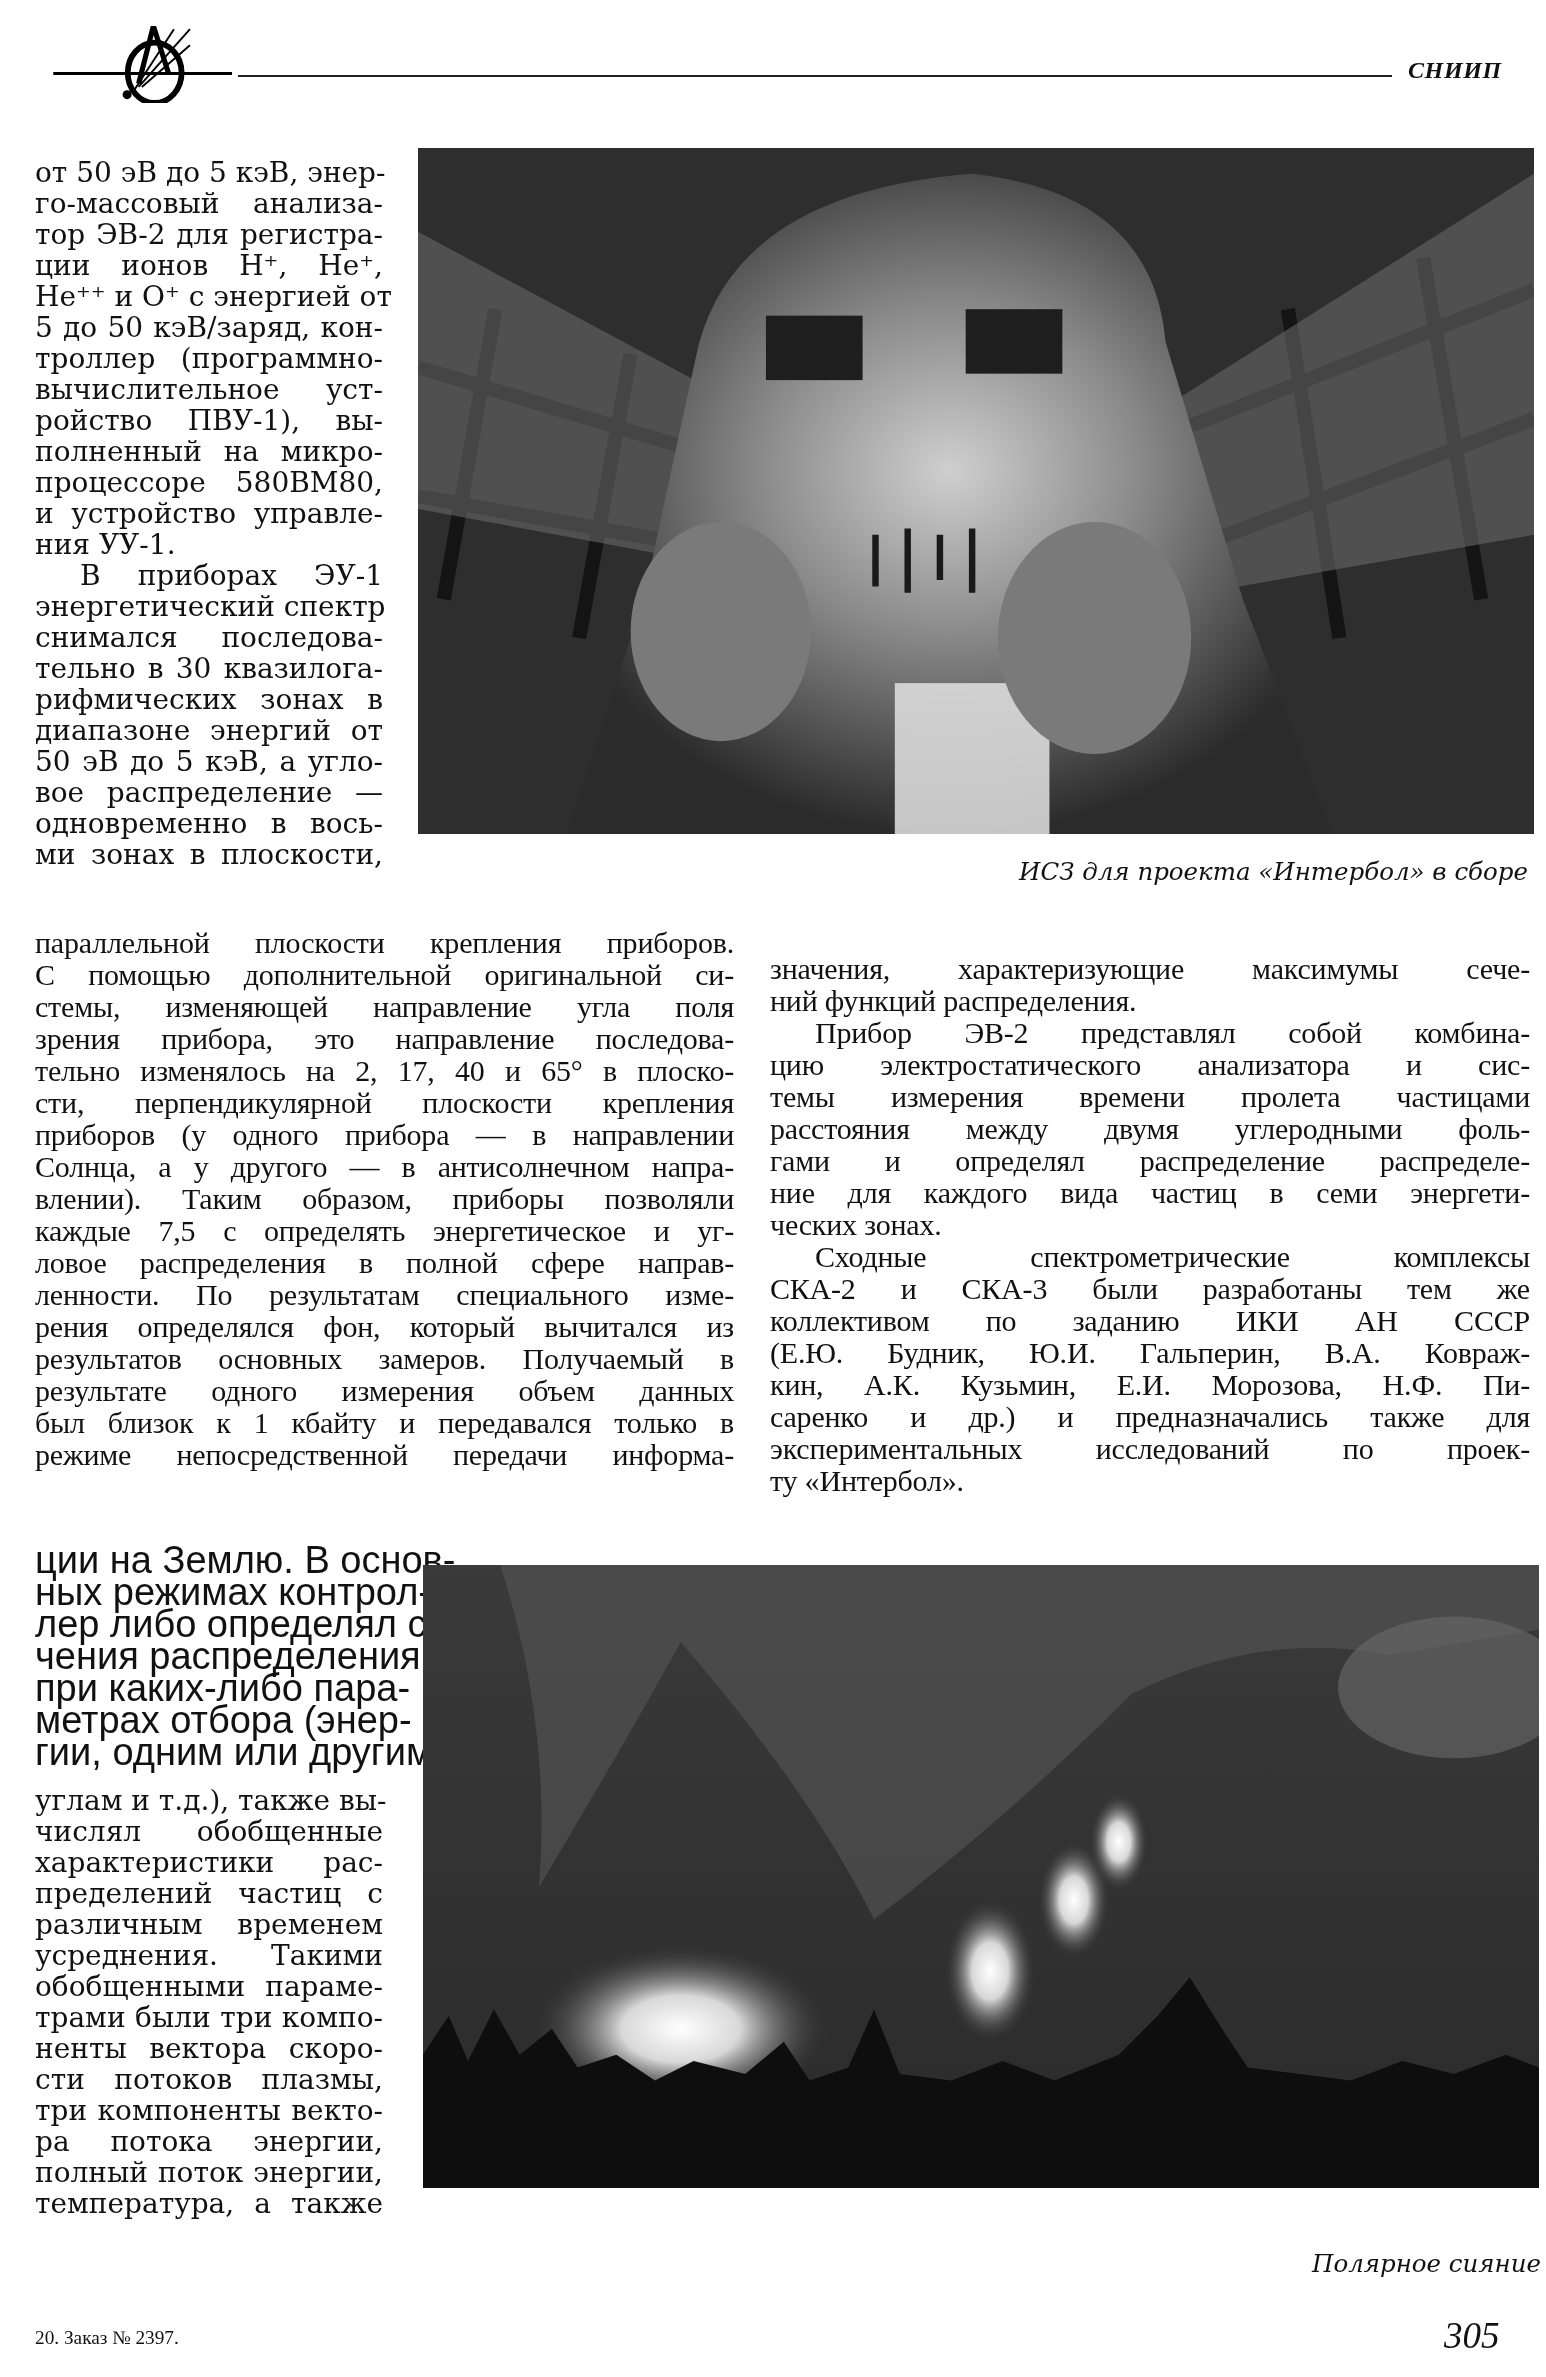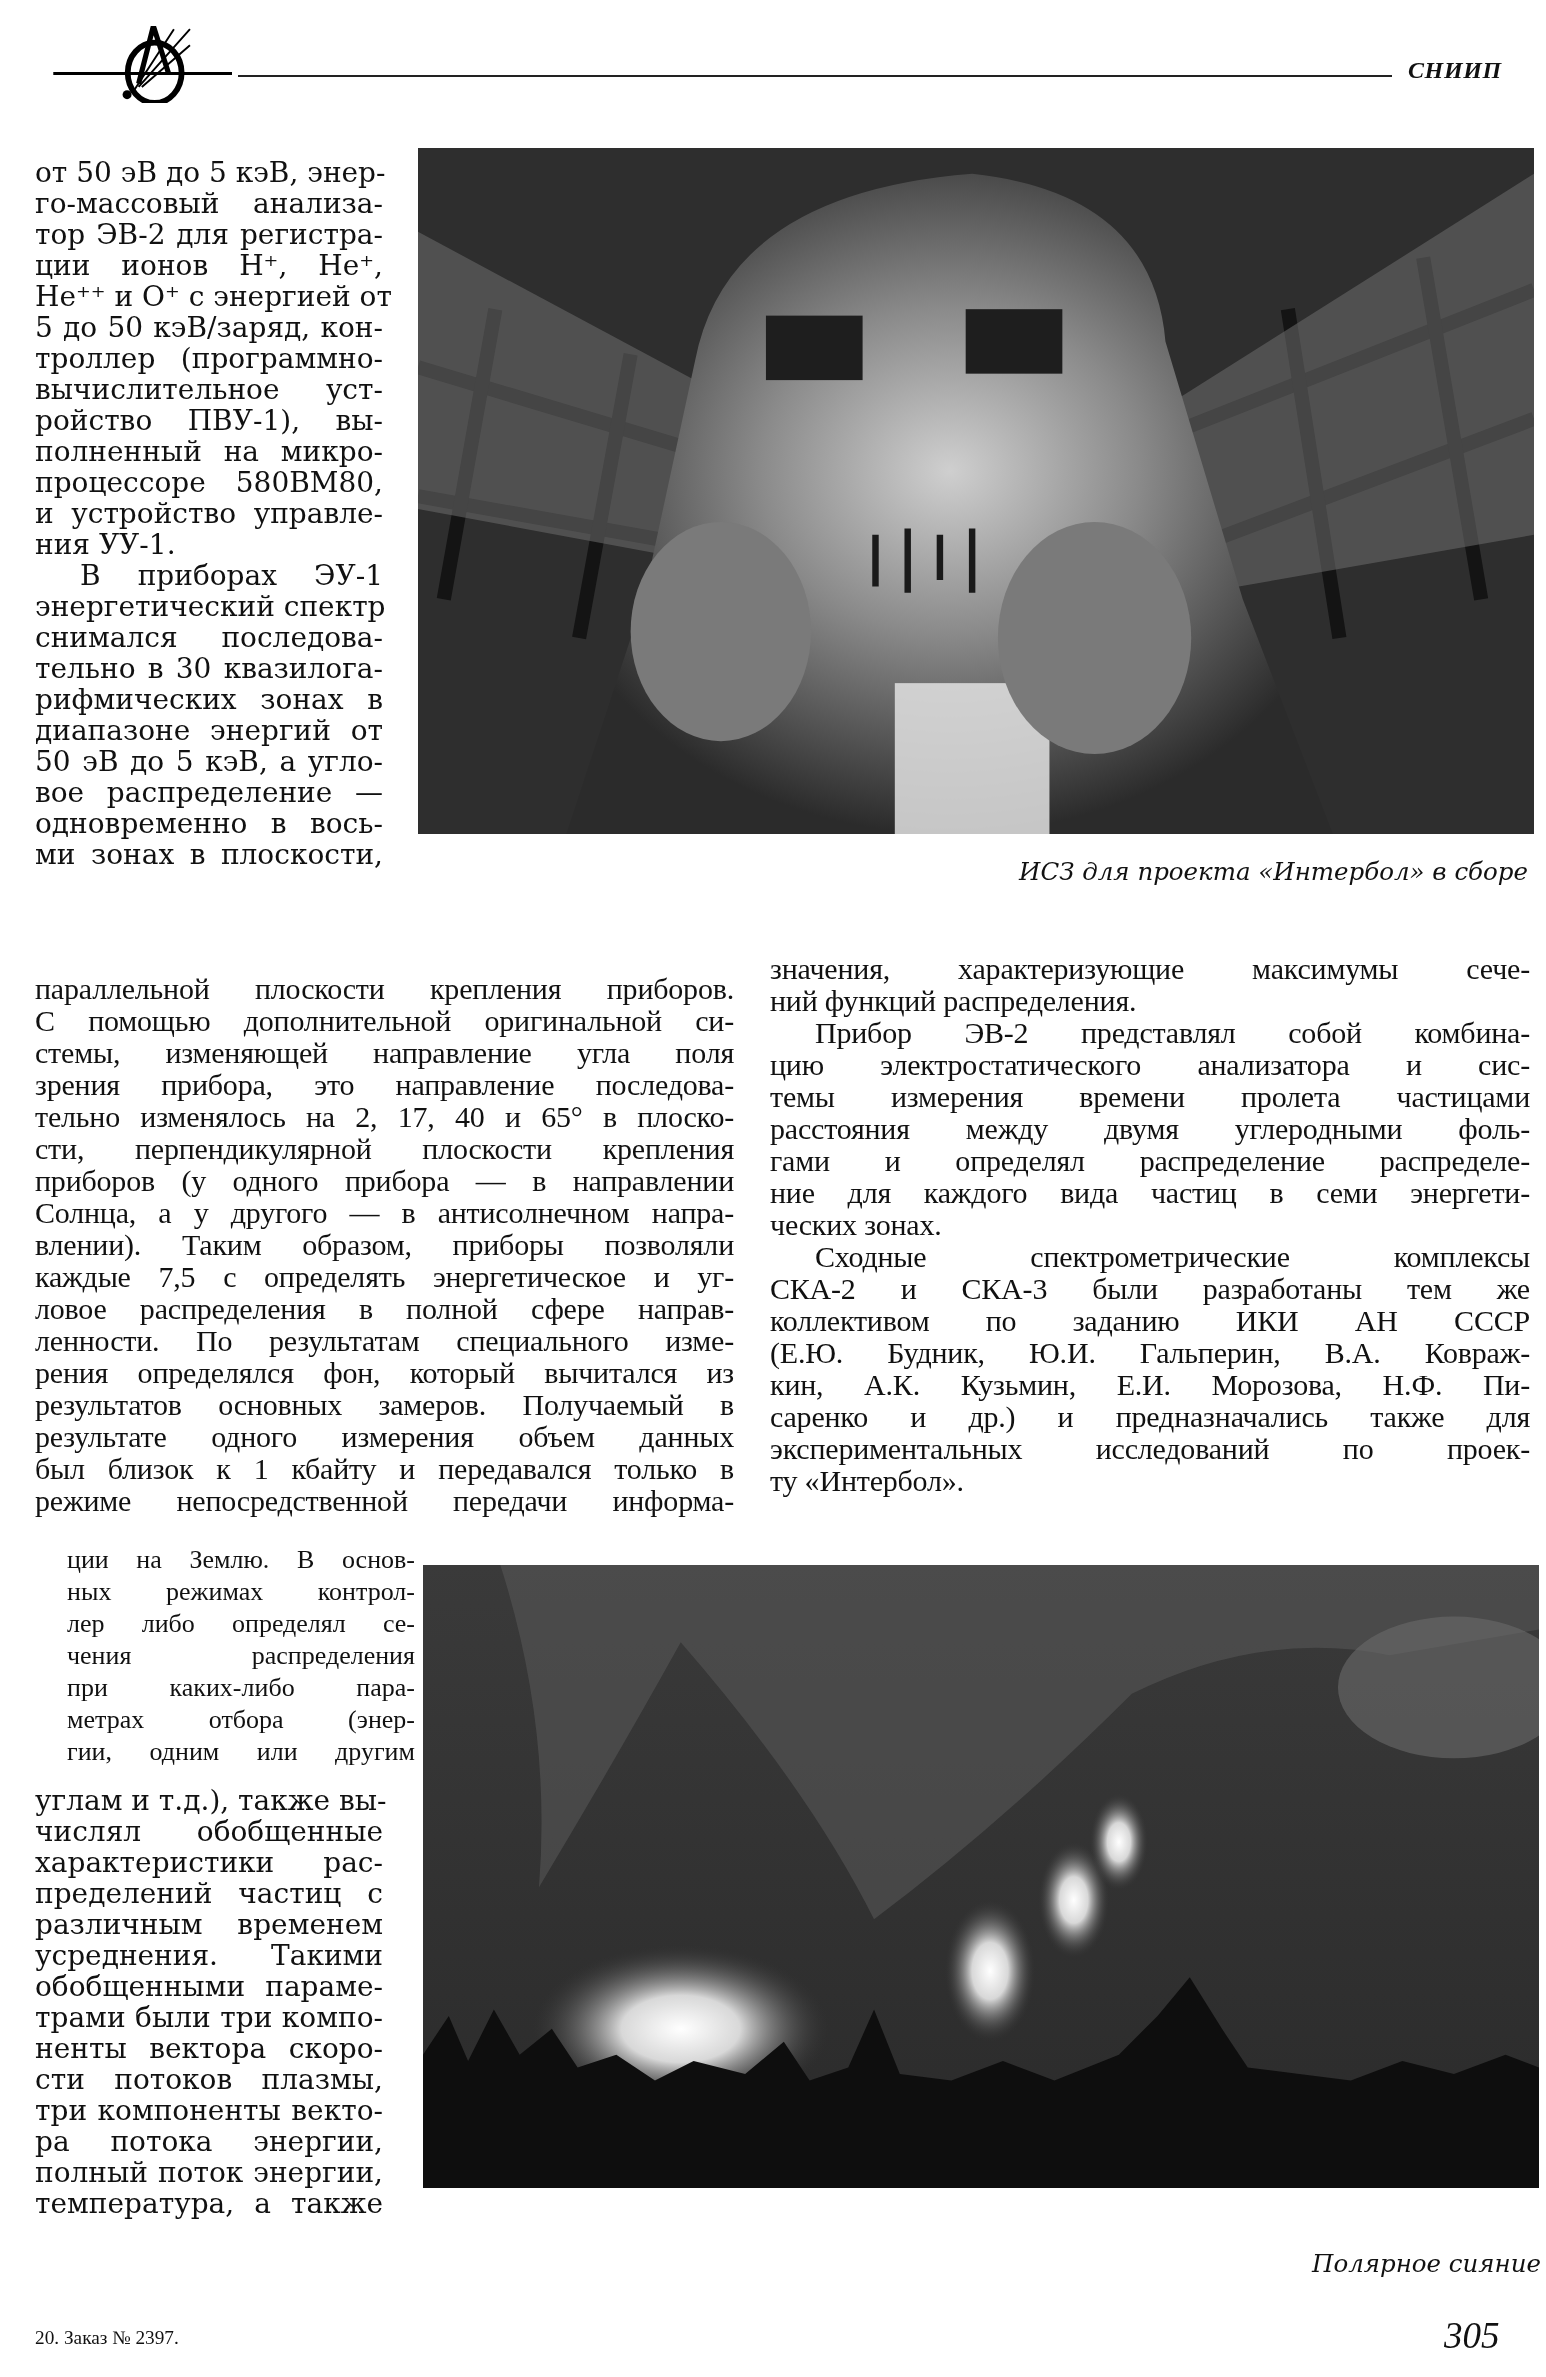--- a/index.html
+++ b/index.html
@@ -95,21 +95,21 @@
     <rect x="740" y="830" width="240" height="430" fill="#e2e2e2" opacity="0.85"></rect>
     <ellipse cx="470" cy="750" rx="140" ry="170" fill="#7a7a7a"></ellipse>
     <ellipse cx="1050" cy="760" rx="150" ry="180" fill="#7a7a7a"></ellipse>
     <g stroke="#1a1a1a" stroke-width="10">
       <path d="M710 600 L710 680 M760 590 L760 690 M810 600 L810 670 M860 590 L860 690"></path>
     </g>
   </svg>
 </div>
 <div class="abs caption" style="left:838px; top:857px; width:690px;">ИСЗ для проекта «Интербол» в сборе</div>
 
-<div class="abs txt wide" style="left:35px; top:973px;">
+<div class="abs txt wide" style="left:35px; top:927px;">
   <span class="line">параллельной плоскости крепления приборов.</span>
   <span class="line">С помощью дополнительной оригинальной си-</span>
   <span class="line">стемы, изменяющей направление угла поля</span>
   <span class="line">зрения прибора, это направление последова-</span>
   <span class="line">тельно изменялось на 2, 17, 40 и 65° в плоско-</span>
   <span class="line">сти, перпендикулярной плоскости крепления</span>
   <span class="line">приборов (у одного прибора — в направлении</span>
   <span class="line">Солнца, а у другого — в антисолнечном напра-</span>
   <span class="line">влении). Таким образом, приборы позволяли</span>
   <span class="line">каждые 7,5 с определять энергетическое и уг-</span>
@@ -135,21 +135,21 @@
   <span class="line" style="padding-left:45px; box-sizing:border-box;">Сходные спектрометрические комплексы</span>
   <span class="line">СКА-2 и СКА-3 были разработаны тем же</span>
   <span class="line">коллективом по заданию ИКИ АН СССР</span>
   <span class="line">(Е.Ю. Будник, Ю.И. Гальперин, В.А. Ковраж-</span>
   <span class="line">кин, А.К. Кузьмин, Е.И. Морозова, Н.Ф. Пи-</span>
   <span class="line">саренко и др.) и предназначались также для</span>
   <span class="line">экспериментальных исследований по проек-</span>
   <span class="line last">ту «Интербол».</span>
 </div>
 
-<div class="abs txt narrow" style="left:35px; top:1544px; width:348px; font-family:Liberation Serif, serif; font-size:26px; line-height:32px;margin-left:32px;">
+<div class="abs txt narrow" style="left:35px; top:1544px; width:348px; font-family:Liberation Sans, sans-serif; font-size:38px; line-height:32px;">
   <span class="line">ции на Землю. В основ-</span>
   <span class="line">ных режимах контрол-</span>
   <span class="line">лер либо определял се-</span>
   <span class="line">чения распределения</span>
   <span class="line">при каких-либо пара-</span>
   <span class="line">метрах отбора (энер-</span>
   <span class="line">гии, одним или другим</span>
 </div>
 <div class="abs txt narrow" style="left:35px; top:1785px; width:348px;">
   <span class="line">углам и т.д.), также вы-</span>

